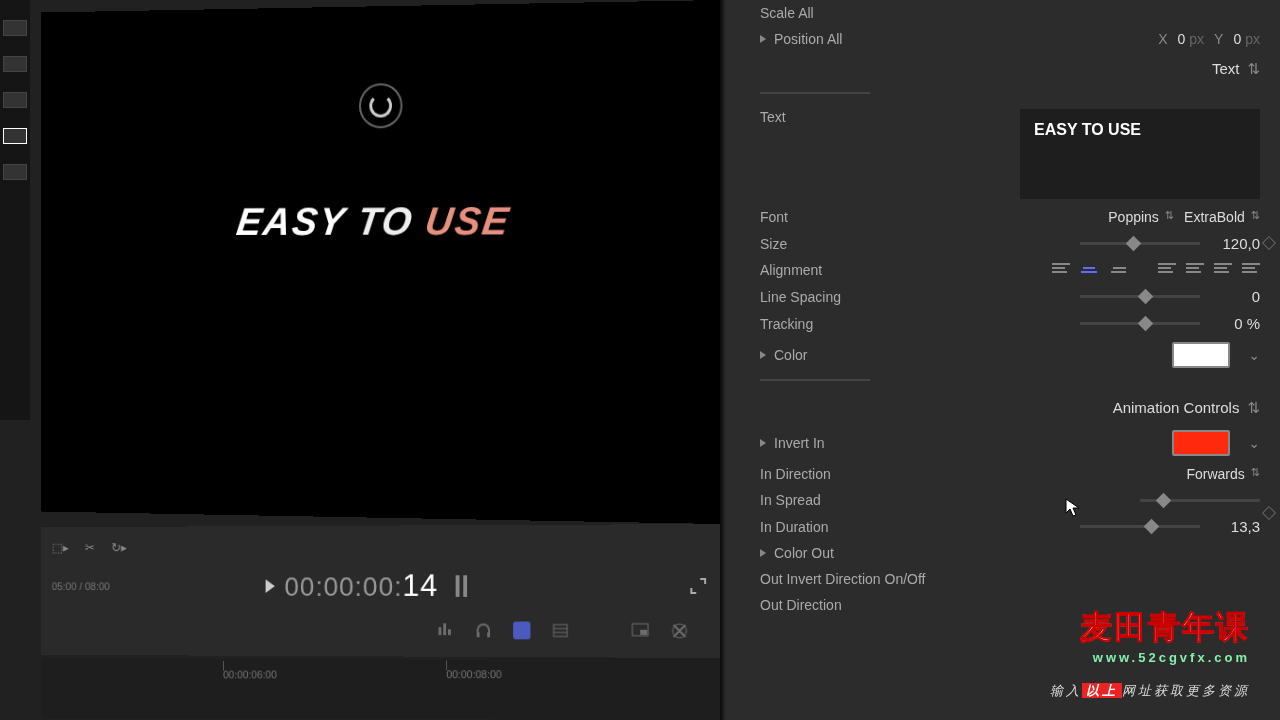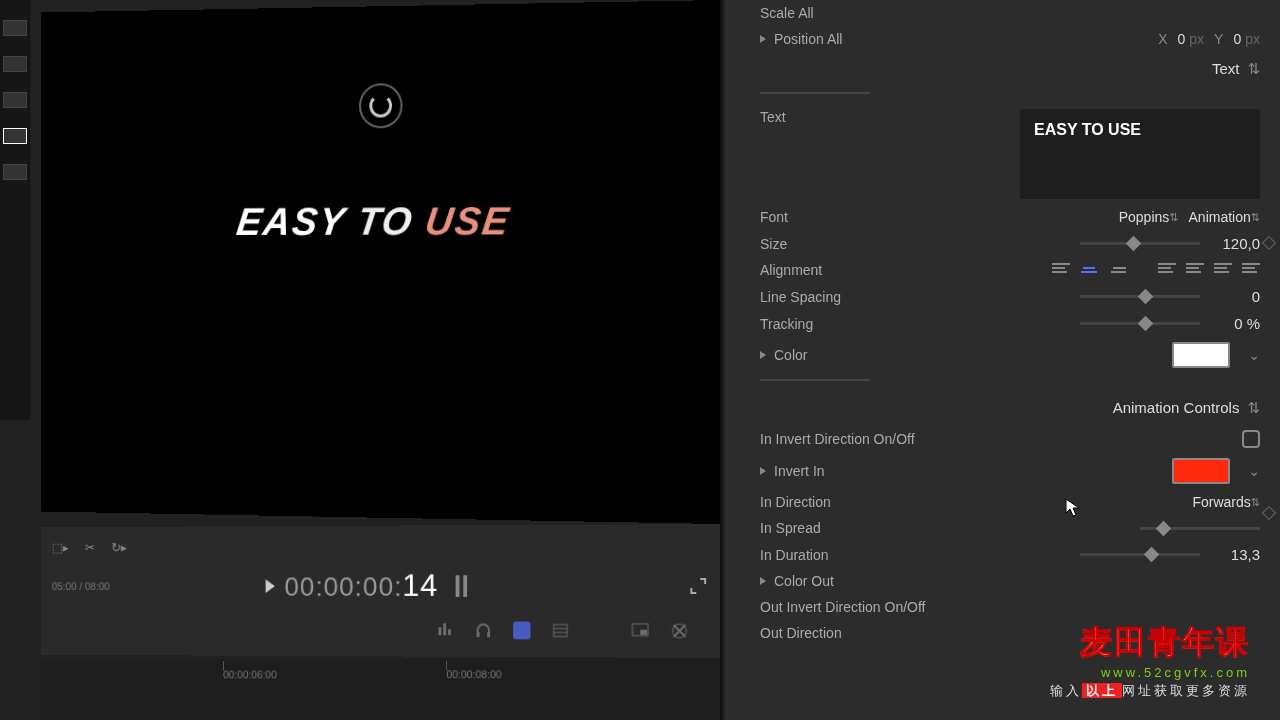--- a/index.html
+++ b/index.html
@@ -172,21 +172,21 @@
   color: #fff;
   font-size: 16px;
   font-weight: 600;
   padding: 12px 14px;
   width: 240px;
   height: 90px;
   resize: none;
   font-family: inherit;
 }
 .dropdown {
-  display: inline-flex; align-items: center; 
+  display: inline-flex; align-items: flex-start; gap: 6px;
   color: #ddd; font-size: 14px; cursor: pointer;
 }
 .dropdown .chev { color: #888; font-size: 11px; }
 .slider-track {
   width: 120px; height: 3px; background: #444;
   position: relative;
 }
 .slider-thumb {
   position: absolute; top: -4px;
   width: 11px; height: 11px;
@@ -241,22 +241,22 @@
   position: absolute; right: 30px; bottom: 20px;
   text-align: right;
   pointer-events: none;
 }
 .watermark .cn {
   font-size: 32px; font-weight: 900;
   color: #fff;
   -webkit-text-stroke: 1px #c00;
   letter-spacing: 2px;
 }
-.watermark .url { font-size: 13px; color: #84cc16; font-weight: 400; letter-spacing: 3px; }
-.watermark .sub { font-size: 13px; color: #ddd; letter-spacing: 3px; margin-top: 2px; }
+.watermark .url { font-size: 13px; color: #86efac; font-weight: 700; letter-spacing: 3px; }
+.watermark .sub { font-size: 13px; color: #ddd; letter-spacing: 3px; margin-top: 17px; font-style: italic; }
 .watermark .sub b { background: #e22; color: #fff; padding: 0 4px; }
 </style>
 </head>
 <body>
 
 <div class="nodes-strip">
   <div class="node-thumb"></div>
   <div class="node-thumb"></div>
   <div class="node-thumb"></div>
   <div class="node-thumb sel"></div>
@@ -364,21 +364,21 @@
   </div>
 
   <div class="prop-row">
     <span class="label">Font</span>
     <div class="controls">
       <span class="dropdown">
           <span>Poppins</span>
           <span class="chev">⇅</span>
         </span>
       <span class="dropdown">
-          <span>Animation</span>
+          <span>ExtraBold</span>
           <span class="chev">⇅</span>
         </span>
     </div>
   </div>
 
   <div class="prop-row">
     <span class="label">Size</span>
     <div class="controls">
       <div class="slider-track">
           <div class="slider-thumb" style="left:40%"></div>
@@ -457,26 +457,20 @@
       <span class="chev-dn">⌄</span>
     </div>
   </div>
 
   <div class="divider"></div>
   <div class="section-head">
     <span>Animation Controls</span>
     <span class="chev">⇅</span>
   </div>
 
-  <div class="prop-row">
-    <span class="label" style="flex:1">In Invert Direction On/Off</span>
-    <div class="controls">
-        <div class="checkbox"></div>
-      </div>
-  </div>
 
   <div class="prop-row">
     <span class="disclosure"></span>
     <span class="label">Invert In</span>
     <div class="controls">
       <div class="color-swatch swatch-red"></div>
       <span class="chev-dn">⌄</span>
     </div>
   </div>
 

